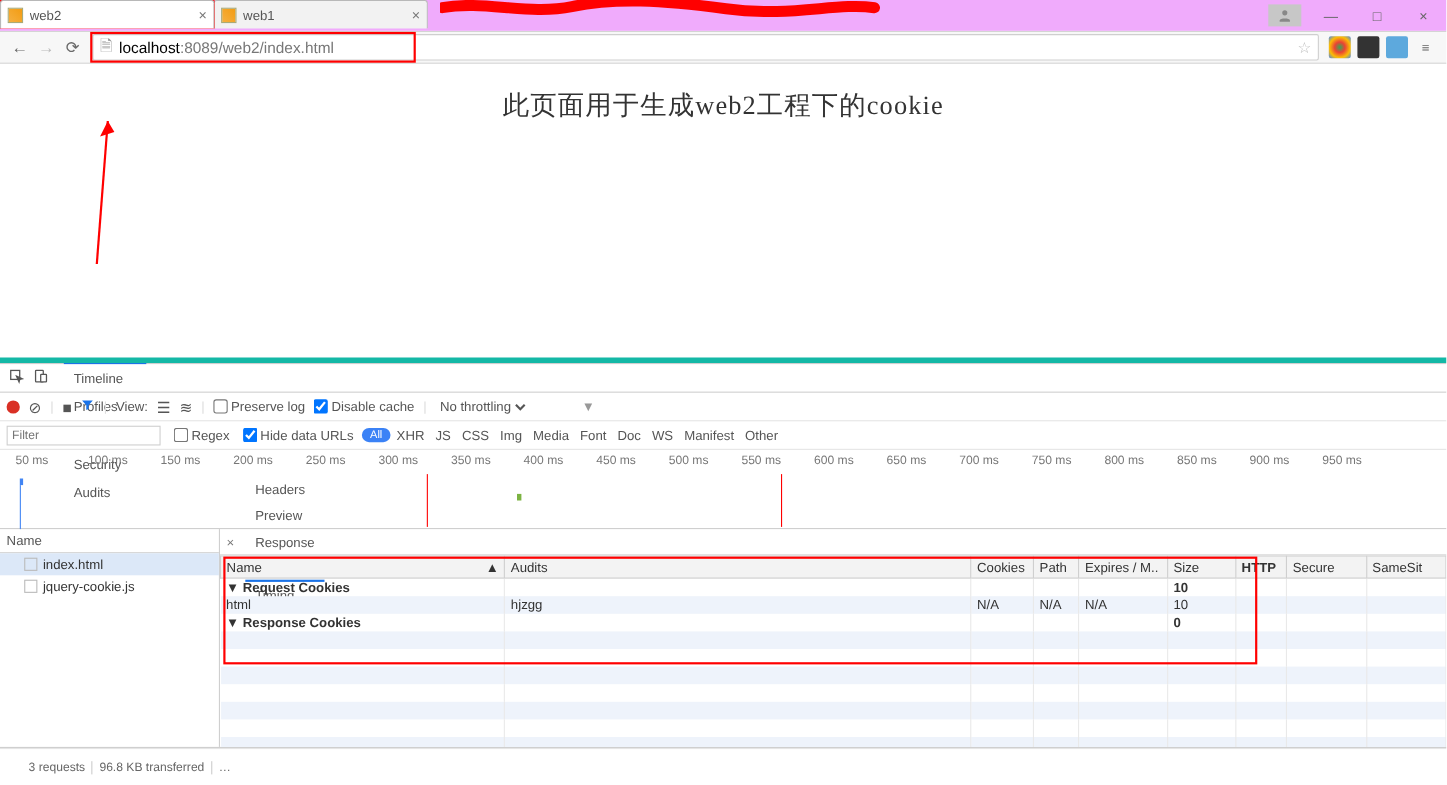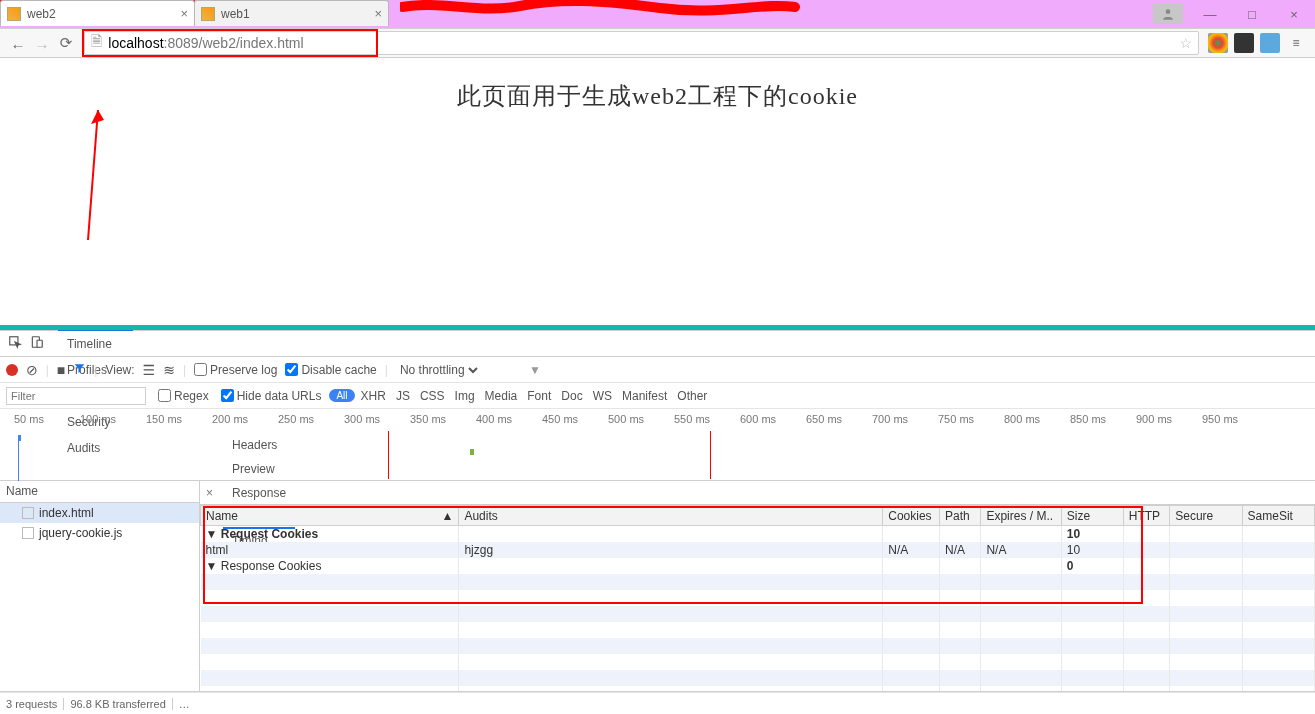--- a/index.html
+++ b/index.html
@@ -74,21 +74,21 @@
 
 .ck-wrap{flex:1;position:relative;overflow:hidden}
 .ck-table{width:100%;border-collapse:collapse;font-size:12px}
 .ck-table th{background:#f3f3f3;border:1px solid #cfcfcf;text-align:left;padding:2px 5px;font-weight:normal;color:#333;height:20px;white-space:nowrap}
 .ck-table td{border-right:1px solid #e9e9e9;padding:1px 5px;height:16px;white-space:nowrap}
 .ck-table tr.section td{font-weight:bold}
 .ck-table tr.alt td{background:#eef3fb}
 .ck-table td.r{text-align:left}
 .ck-redbox{position:absolute;border:2px solid red;pointer-events:none}
 
-.dt-status{height:22px;border-top:1px solid #e5e5e5;display:flex;align-items:center;padding:0 0;font-size:11px;color:#666}
+.dt-status{height:34px;border-top:1px solid #e5e5e5;display:flex;align-items:center;padding:0 20px;font-size:11px;color:#666}
 .dt-status span{padding:0 6px;border-right:1px solid #ccc}
 </style>
 </head>
 <body>
 
 <div class="tabstrip">
   <div class="tab active">
     <span class="fav"></span>
     <span class="title">web2</span>
     <span class="x">×</span>
@@ -269,21 +269,21 @@
       <div class="ck-wrap">
         <table class="ck-table">
           <thead>
               <tr id="ckhead">
                 <th style="width: 250px;">Name <span style="float:right">▲</span></th>
                 <th style="width: 410px;">Audits</th>
                 <th style="width: 55px;">Cookies</th>
                 <th style="width: 40px;">Path</th>
                 <th style="width: 70px;">Expires / M..</th>
                 <th style="width: 60px;">Size</th>
-                <th style="width: 45px;">HTTP</th>
+                <th style="width: 45px; font-weight: bold;">HTTP</th>
                 <th style="width: 70px; margin-left: 16px;">Secure</th>
                 <th style="width: 70px;">SameSit</th>
               </tr>
             </thead>
           <tbody id="ckbody">
               <tr class="section">
                 <td style="font-weight: bold;">▼ Request Cookies</td>
                 <td></td>
                 <td></td>
                 <td></td>
@@ -298,21 +298,21 @@
                 <td>hjzgg</td>
                 <td>N/A</td>
                 <td>N/A</td>
                 <td>N/A</td>
                 <td class="r">10</td>
                 <td></td>
                 <td></td>
                 <td></td>
               </tr>
               <tr class="section">
-                <td style="font-weight: normal;">▼ Response Cookies</td>
+                <td style="font-weight: bold;">▼ Response Cookies</td>
                 <td></td>
                 <td></td>
                 <td></td>
                 <td></td>
                 <td class="r">0</td>
                 <td></td>
                 <td></td>
                 <td></td>
               </tr>
               <tr class="alt ">

